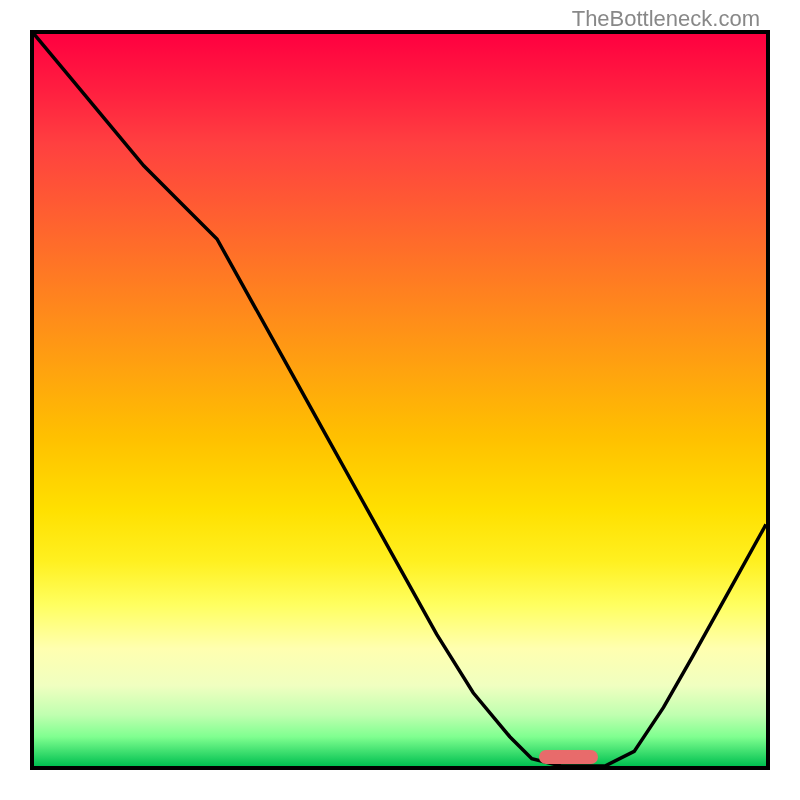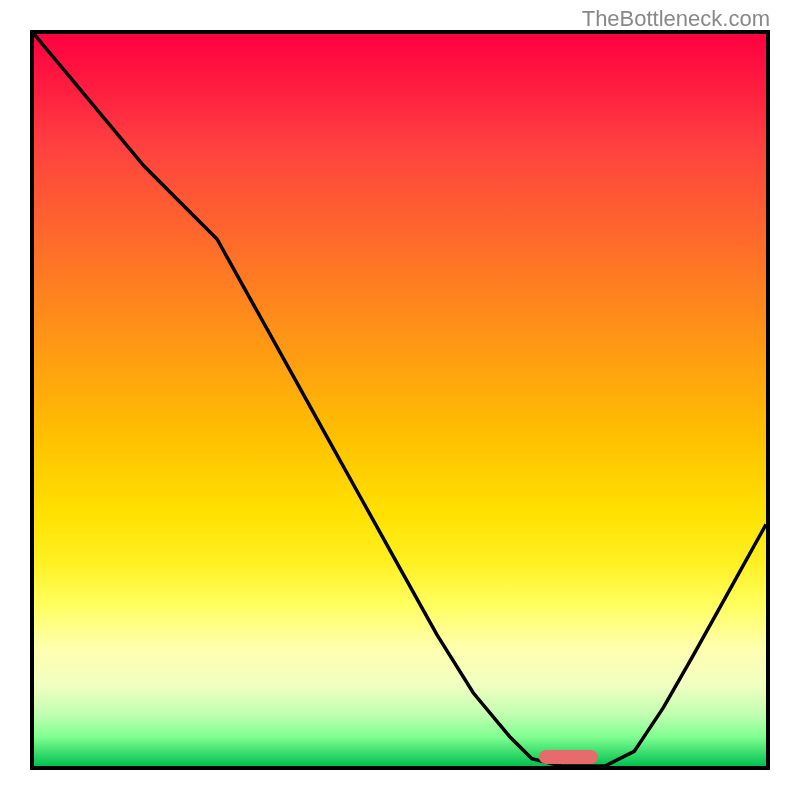--- a/index.html
+++ b/index.html
@@ -54,21 +54,21 @@
     height: 100%;
   }
   .marker {
     position: absolute;
     background: #e86b6b;
     border-radius: 8px;
   }
   .watermark {
     position: absolute;
     top: 6px;
-    right: 30px;
+    right: 40px;
     color: #888;
     font-size: 22px;
     font-weight: 500;
   }
 </style>
 </head>
 <body>
 
 <div class="chart-container">
   <div class="watermark">TheBottleneck.com</div>

